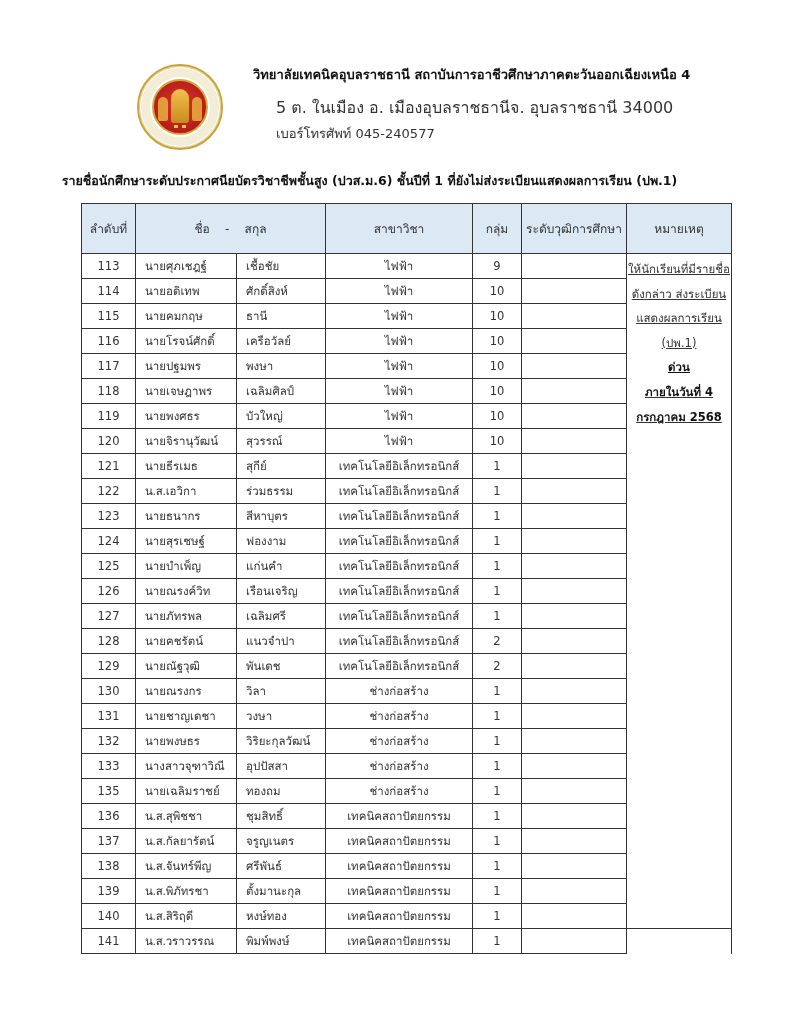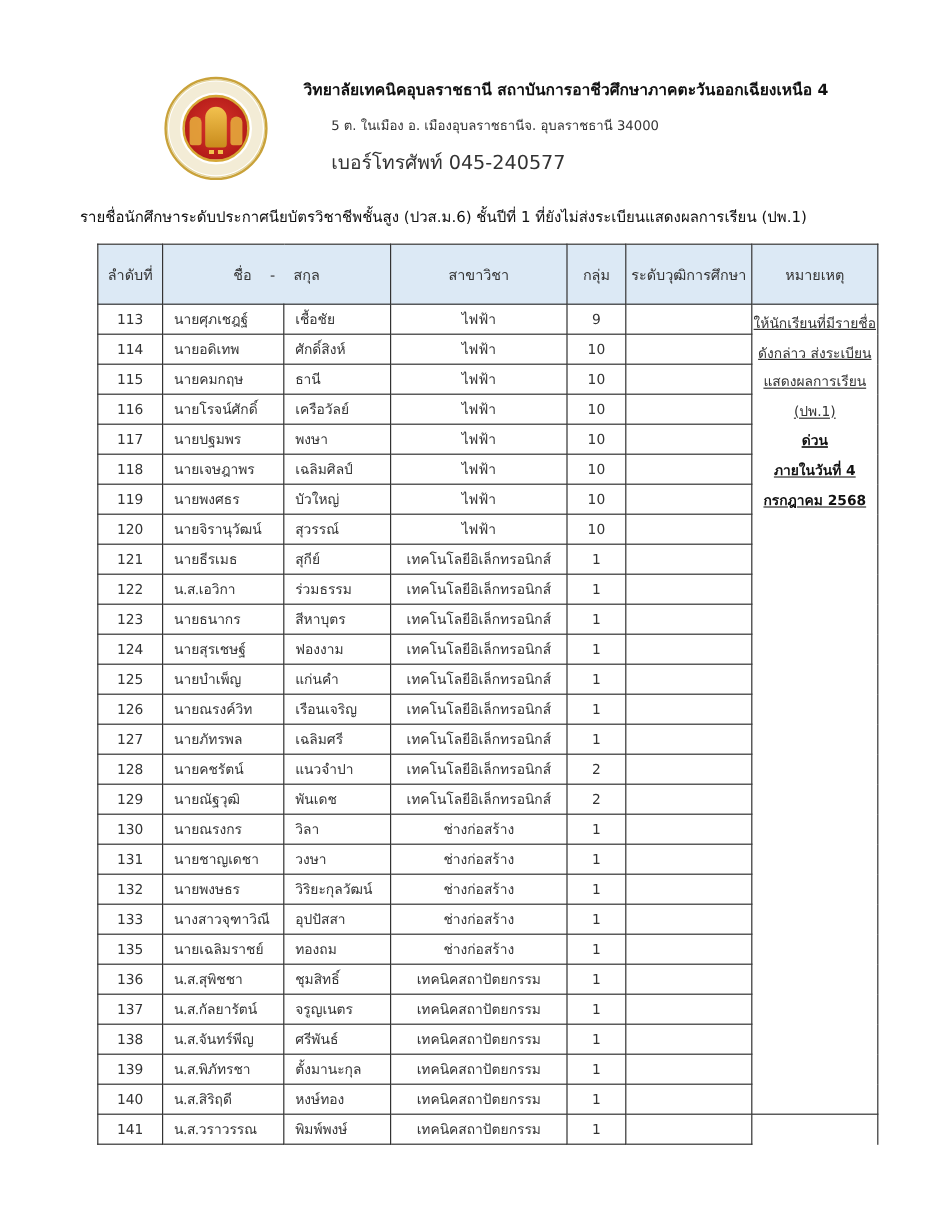--- a/index.html
+++ b/index.html
@@ -15,25 +15,25 @@
   .logo .emblem { position: absolute; left: 17px; top: 8px; width: 18px; height: 34px;
                   background: linear-gradient(#f2c14e, #c98b1c); border-radius: 9px 9px 3px 3px; }
   .logo .emblem-l, .logo .emblem-r { position: absolute; top: 16px; width: 10px; height: 24px;
                   background: #e6b03d; border-radius: 5px 5px 2px 2px; opacity: .85; }
   .logo .emblem-l { left: 4px; } .logo .emblem-r { right: 4px; }
   .logo .dots { position: absolute; left: 20px; bottom: 5px; width: 12px; height: 3px;
                 border-top: 3px dotted #f2c14e; }
 
   .hdr { position: absolute; left: 253px; font-size: 12.5px; white-space: nowrap; text-align: center; }
   .hdr.title { top: 64px; font-weight: bold; color: #111; font-size: 13px; }
-  .hdr.addr { top: 95px; left: 276px; color: #333; font-size: 11px; }
-  .hdr.phone { top: 123px; left: 276px; color: #333; font-size: 16px; }
+  .hdr.addr { top: 95px; left: 276px; color: #333; font-size: 16px; }
+  .hdr.phone { top: 123px; left: 276px; color: #333; font-size: 13px; }
 
   .doc-title { position: absolute; top: 171px; left: 0; width: 719px; text-align: center;
-               font-weight: normal; font-size: 12.5px; color: #111; padding-left: 20px; white-space: nowrap; }
+               font-weight: bold; font-size: 12.5px; color: #111; padding-left: 20px; white-space: nowrap; }
 
   .tbl { position: absolute; left: 81px; top: 203px; border-collapse: collapse; table-layout: fixed;
          font-size: 11.5px; color: #333; }
   .tbl th { background: #dce9f5; height: 50px; font-weight: normal; border: 1.5px solid #333;
             text-align: center; vertical-align: middle; color: #333; font-size: 12px; margin-top: 20px; }
   .tbl td { height: 25px; border: 1.5px solid #333; vertical-align: middle; white-space: nowrap; overflow: hidden; }
   .tbl td.c { text-align: center; }
   .tbl td.l { padding-left: 9px; }
   .tbl td.remarks { vertical-align: top; text-align: center; white-space: normal; padding-top: 3px;
                     line-height: 24.6px; font-size: 11.5px; border-bottom: 1.5px solid #333; text-decoration: underline; }

